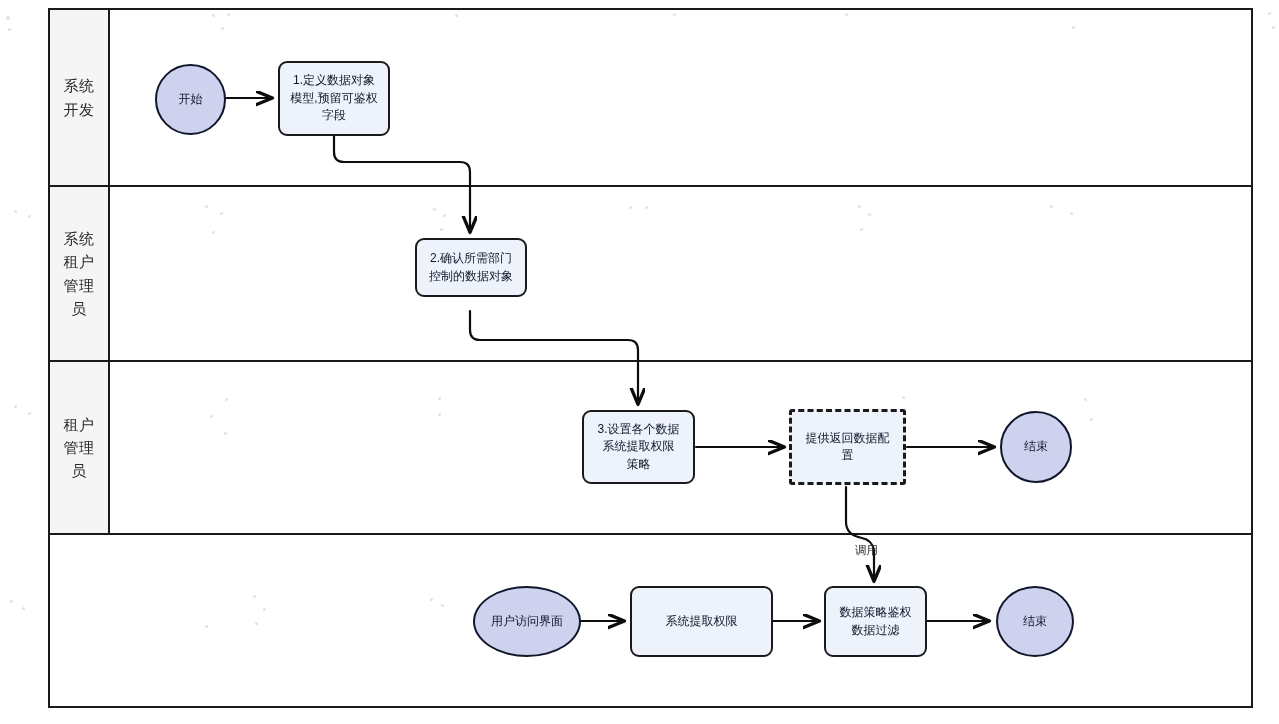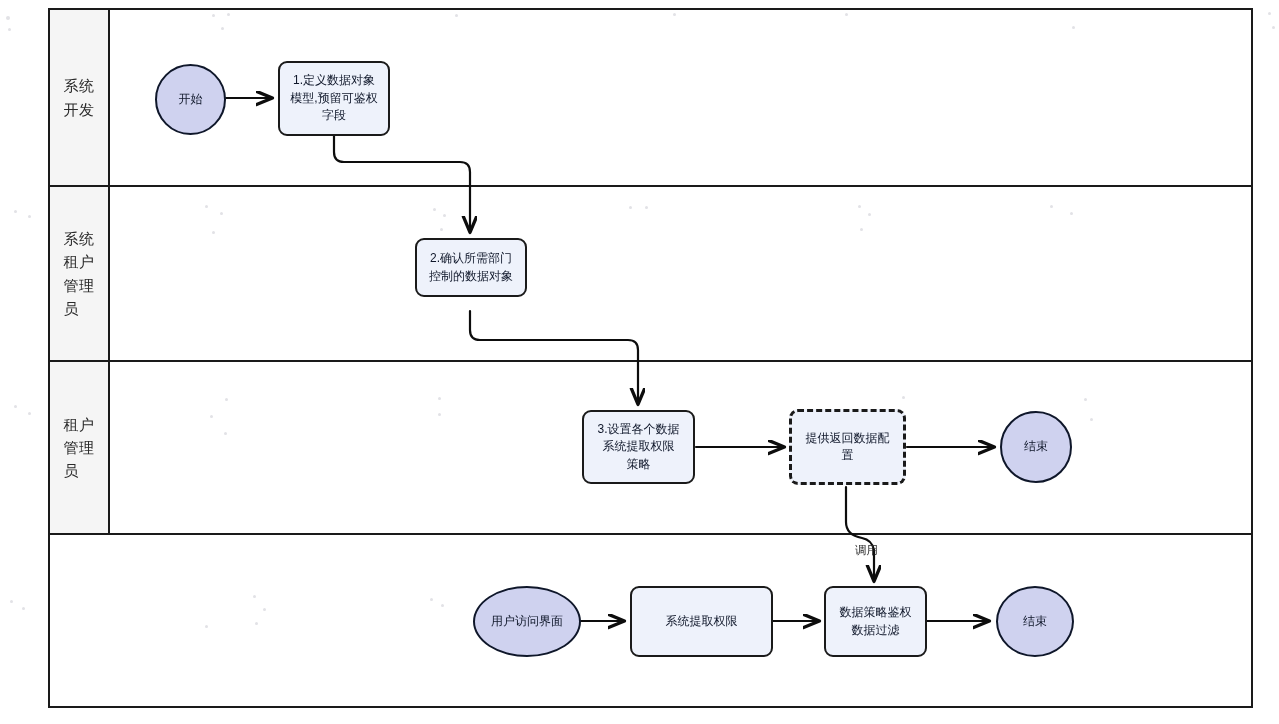--- a/index.html
+++ b/index.html
@@ -45,20 +45,21 @@
     width: 60px;
     box-sizing: border-box;
     background: #f5f5f5;
     border-right: 2px solid #1a1a1a;
     display: flex;
     align-items: center;
     justify-content: center;
     color: #2a2a2a;
     font-size: 15px;
     line-height: 1.55;
+    text-align: center;
     letter-spacing: .5px;
   }
   .lane-body {
     position: absolute;
     left: 60px;
     right: 0;
     top: 0;
     bottom: 0;
     background: #ffffff;
   }
@@ -78,21 +79,21 @@
   }
   .node.proc {
     background: #eef2fb;
     border: 2px solid #1a1a1a;
     border-radius: 9px;
     padding: 2px 6px;
   }
   .node.proc.dashed {
     border-style: dashed;
     border-width: 3px;
-    border-radius: 9px;
+    border-radius: 3px;
     font-family: Liberation Serif, serif;
   }
   .node.term {
     background: #cfd2ef;
     border: 2px solid #0f172a;
     border-radius: 50%;
   }
 
   
   .wires {

